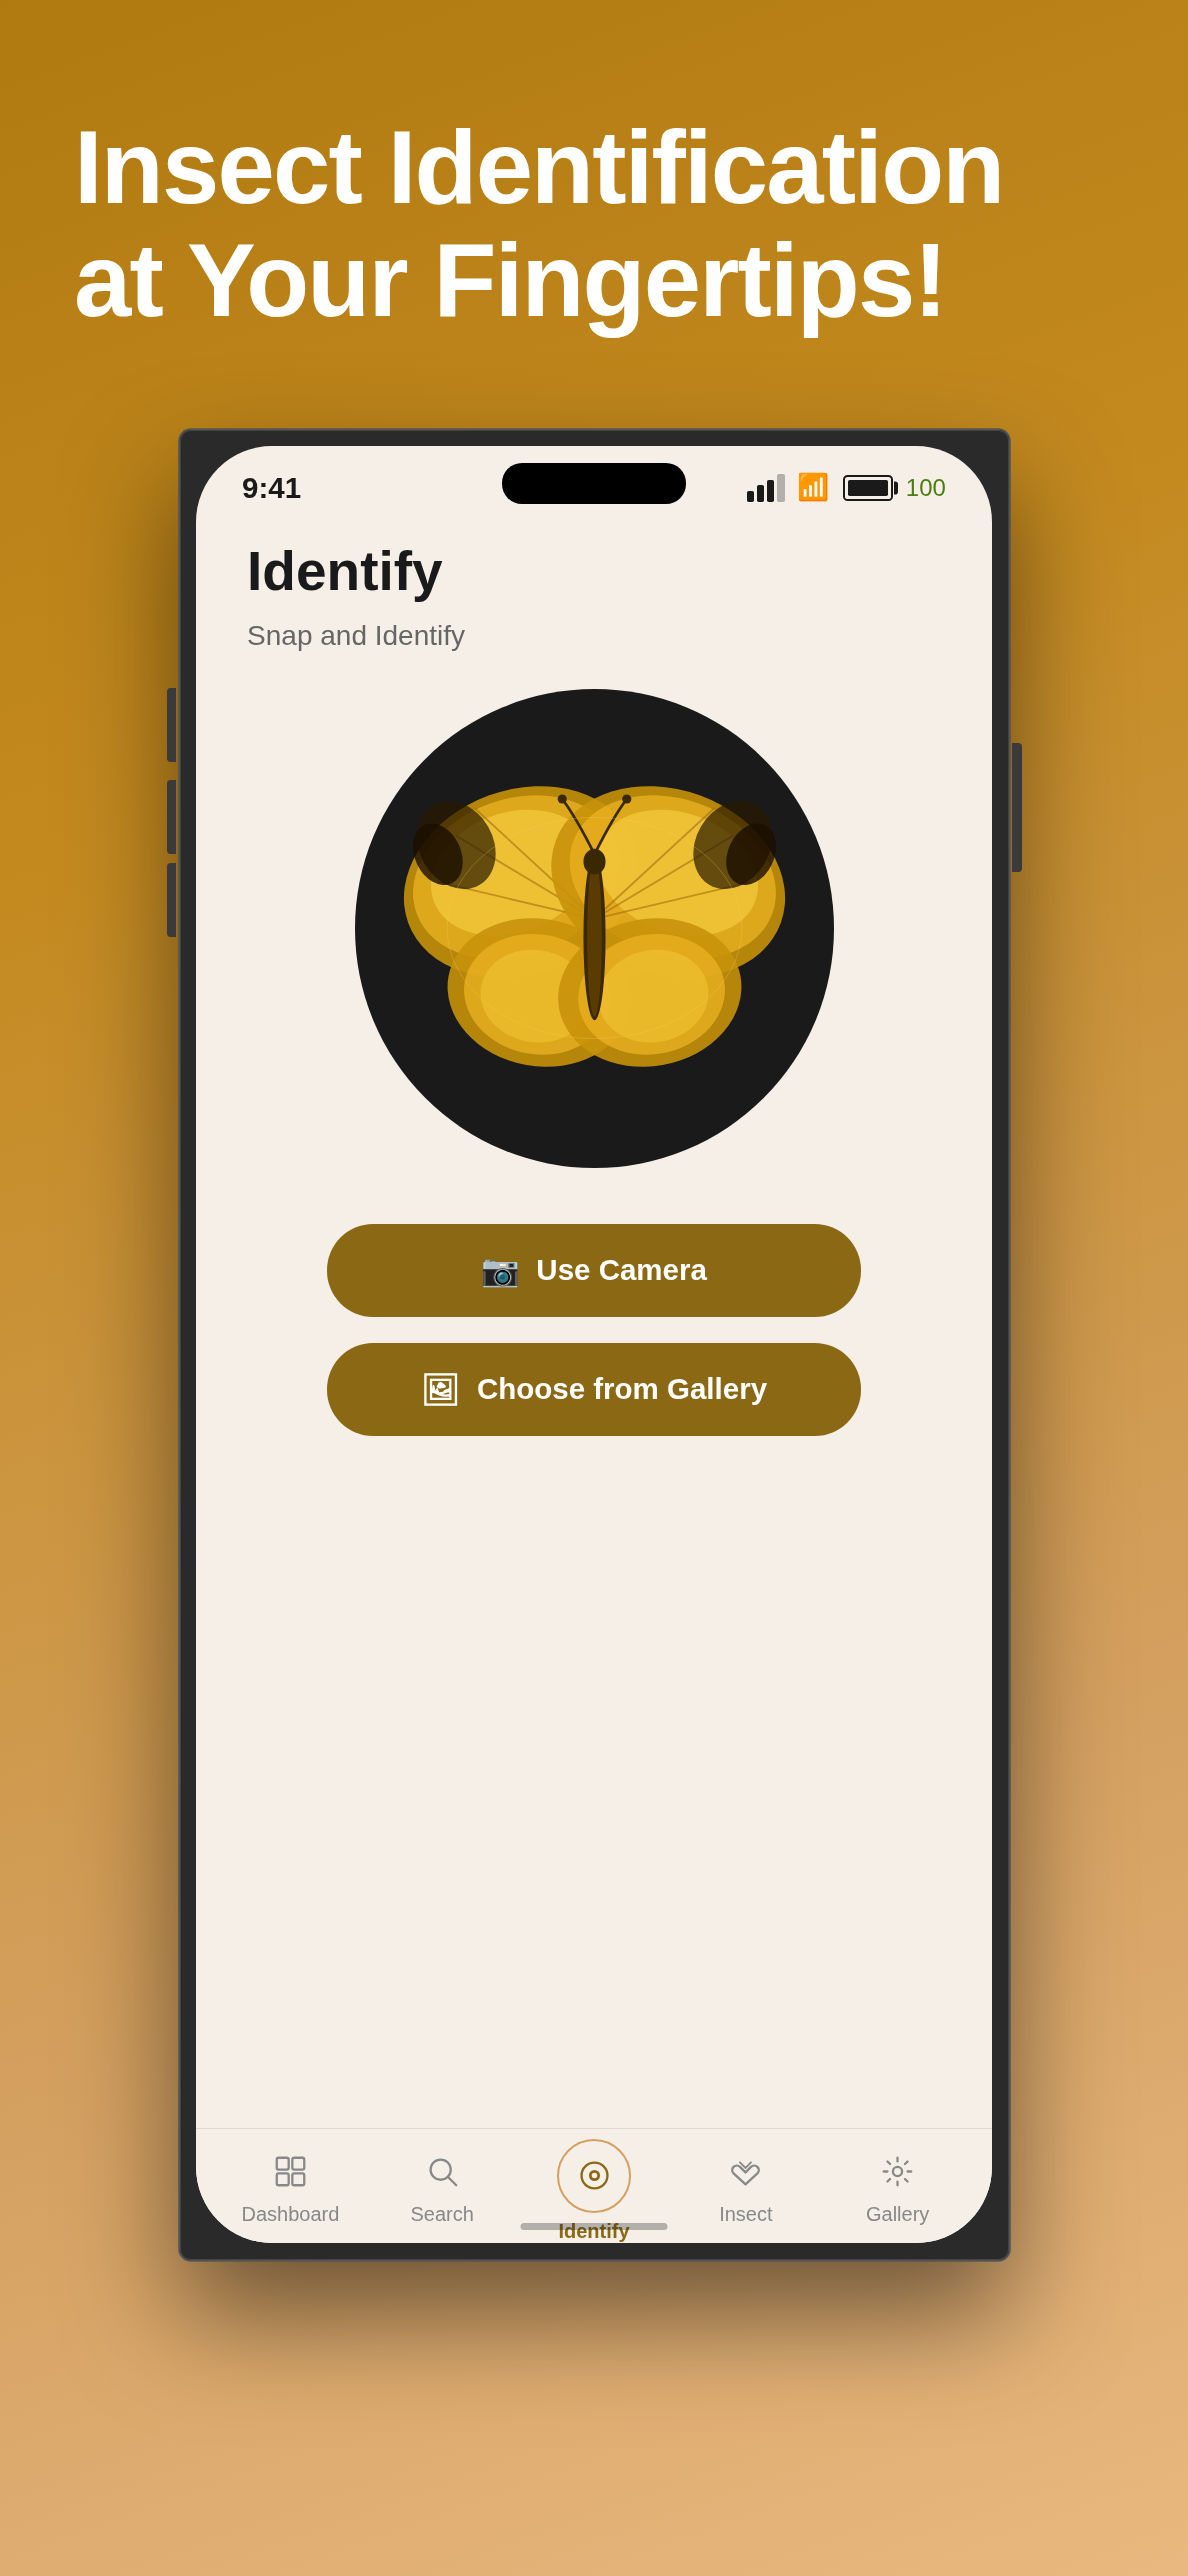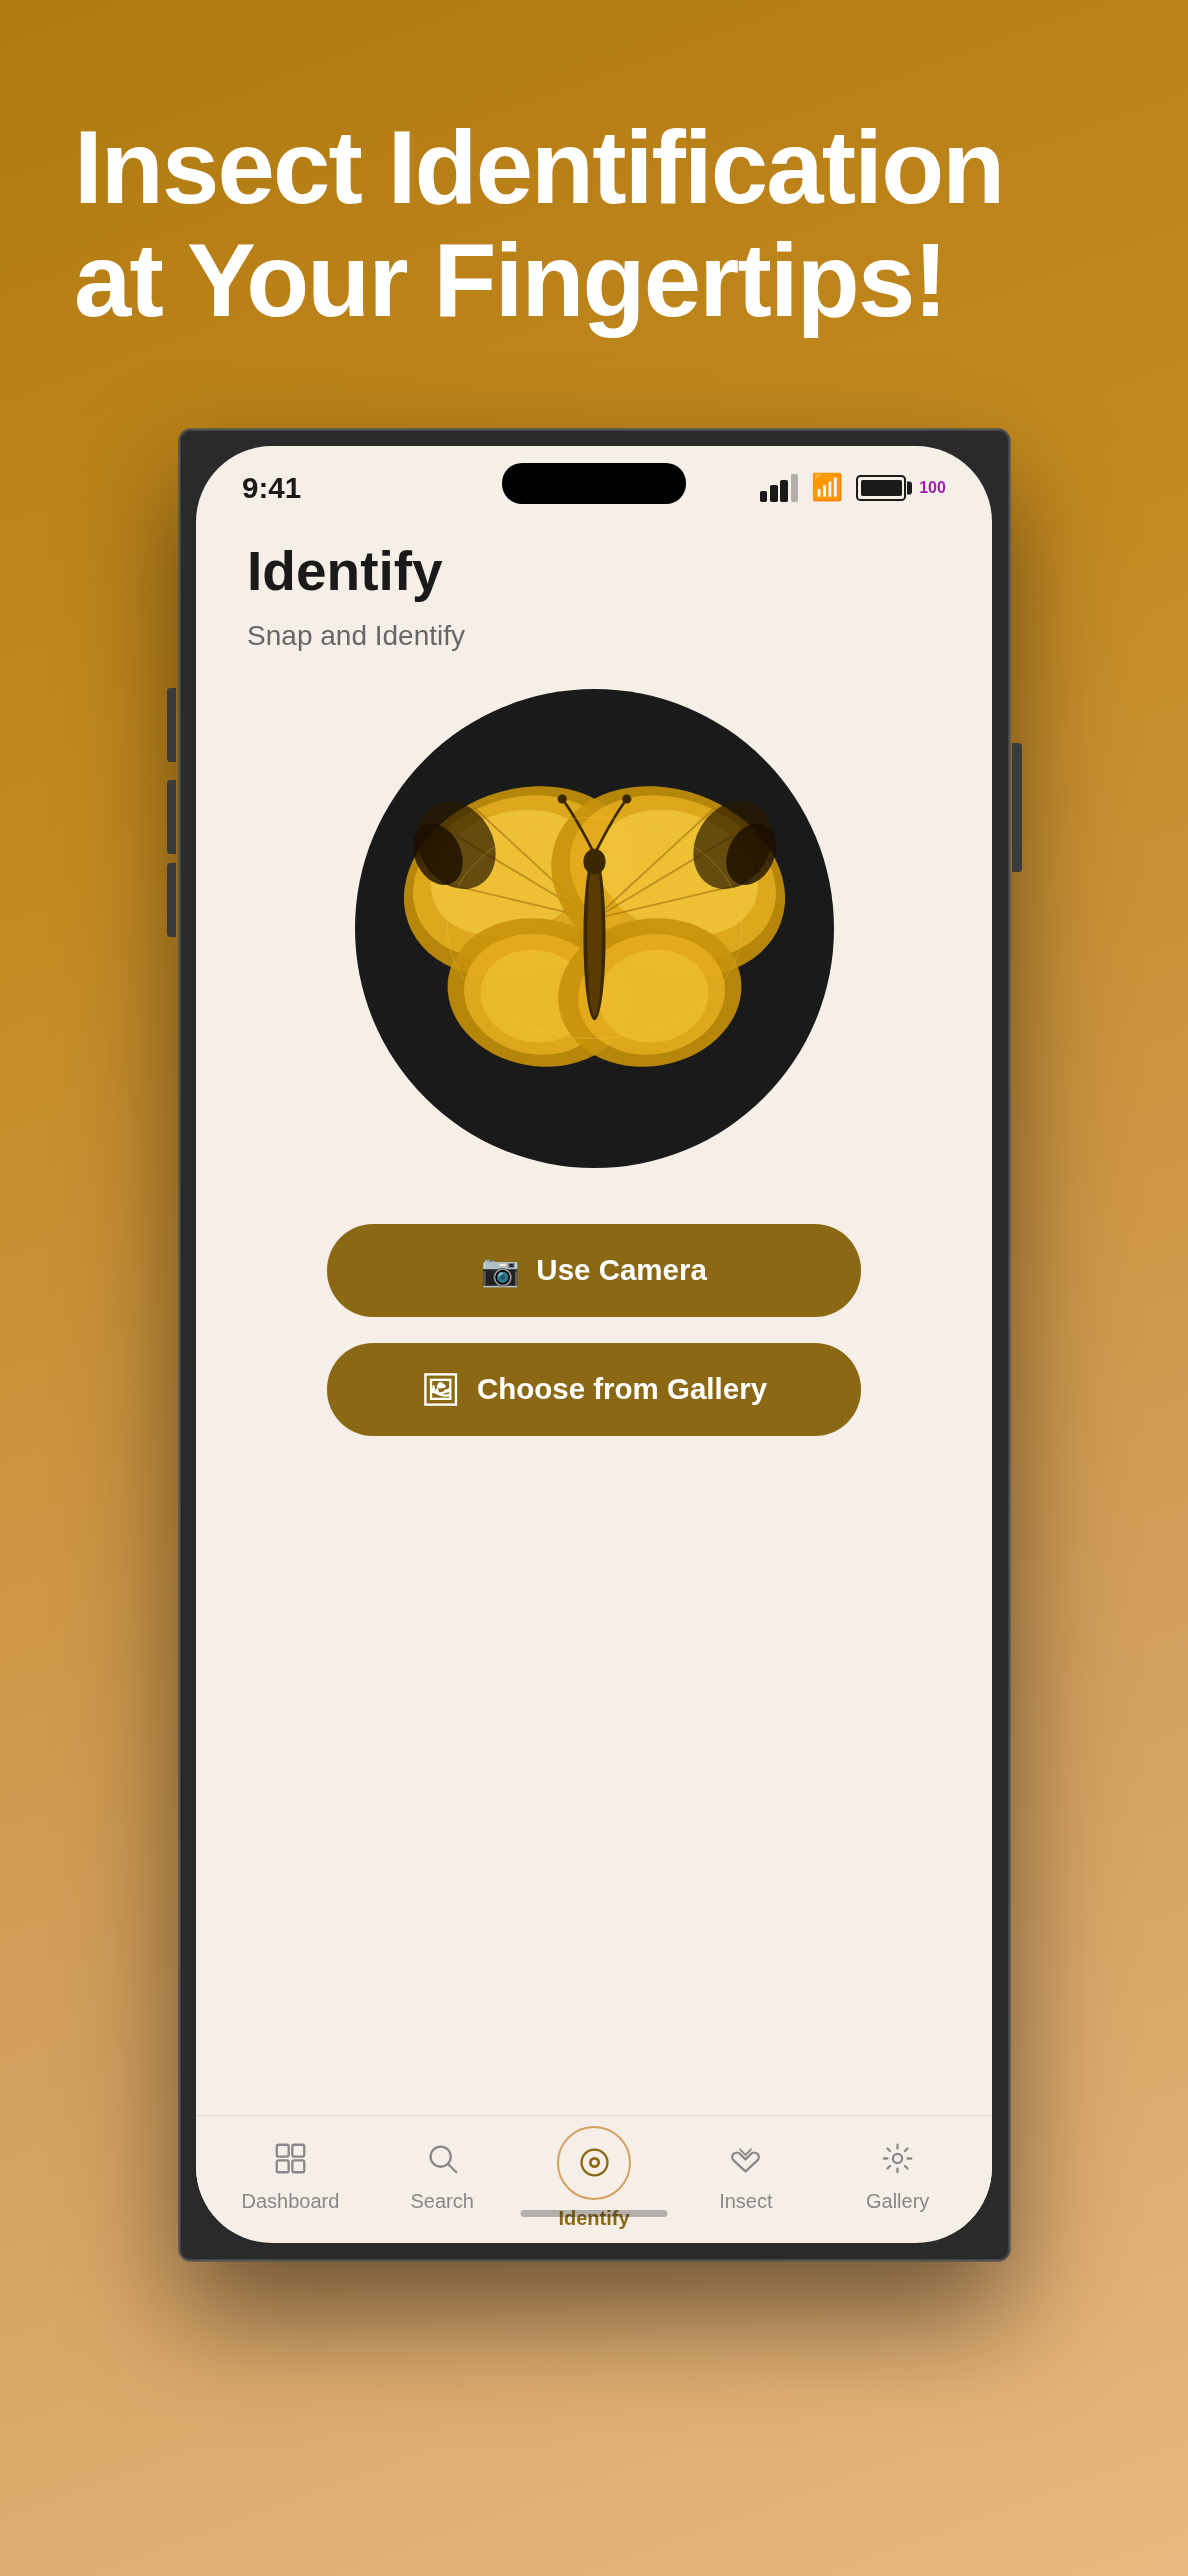--- a/index.html
+++ b/index.html
@@ -160,23 +160,23 @@
     }
 
     .battery-fill {
       background: #1a1a1a;
       height: 100%;
       width: 100%;
       border-radius: 1.8px;
     }
 
     .battery-text {
-      font-size: 16px;
-      font-weight: 700;
-      color: #a21caf;
+      font-size: 24px;
+      font-weight: 400;
+      color: #4d7c0f;
       margin-left: 9.2px;
     }
 
     
     .app-header {
       padding: 18.4px 51px 9.2px 51px;
     }
 
     .app-title {
       font-size: 55px;
@@ -251,21 +251,21 @@
       padding: 18.4px 74px;
       text-align: center;
       font-size: 24px;
       color: #666;
       line-height: 1.6;
     }
 
     
     .tab-bar {
       position: absolute;
-      bottom: 13px;
+      bottom: 0;
       left: 0;
       right: 0;
       background: #f5efe8;
       border-top: 0.9px solid #e0d8d0;
       display: flex;
       justify-content: space-around;
       align-items: center;
       padding: 18.4px 18.4px 9.2px 18.4px;
       height: 115px;
     }

